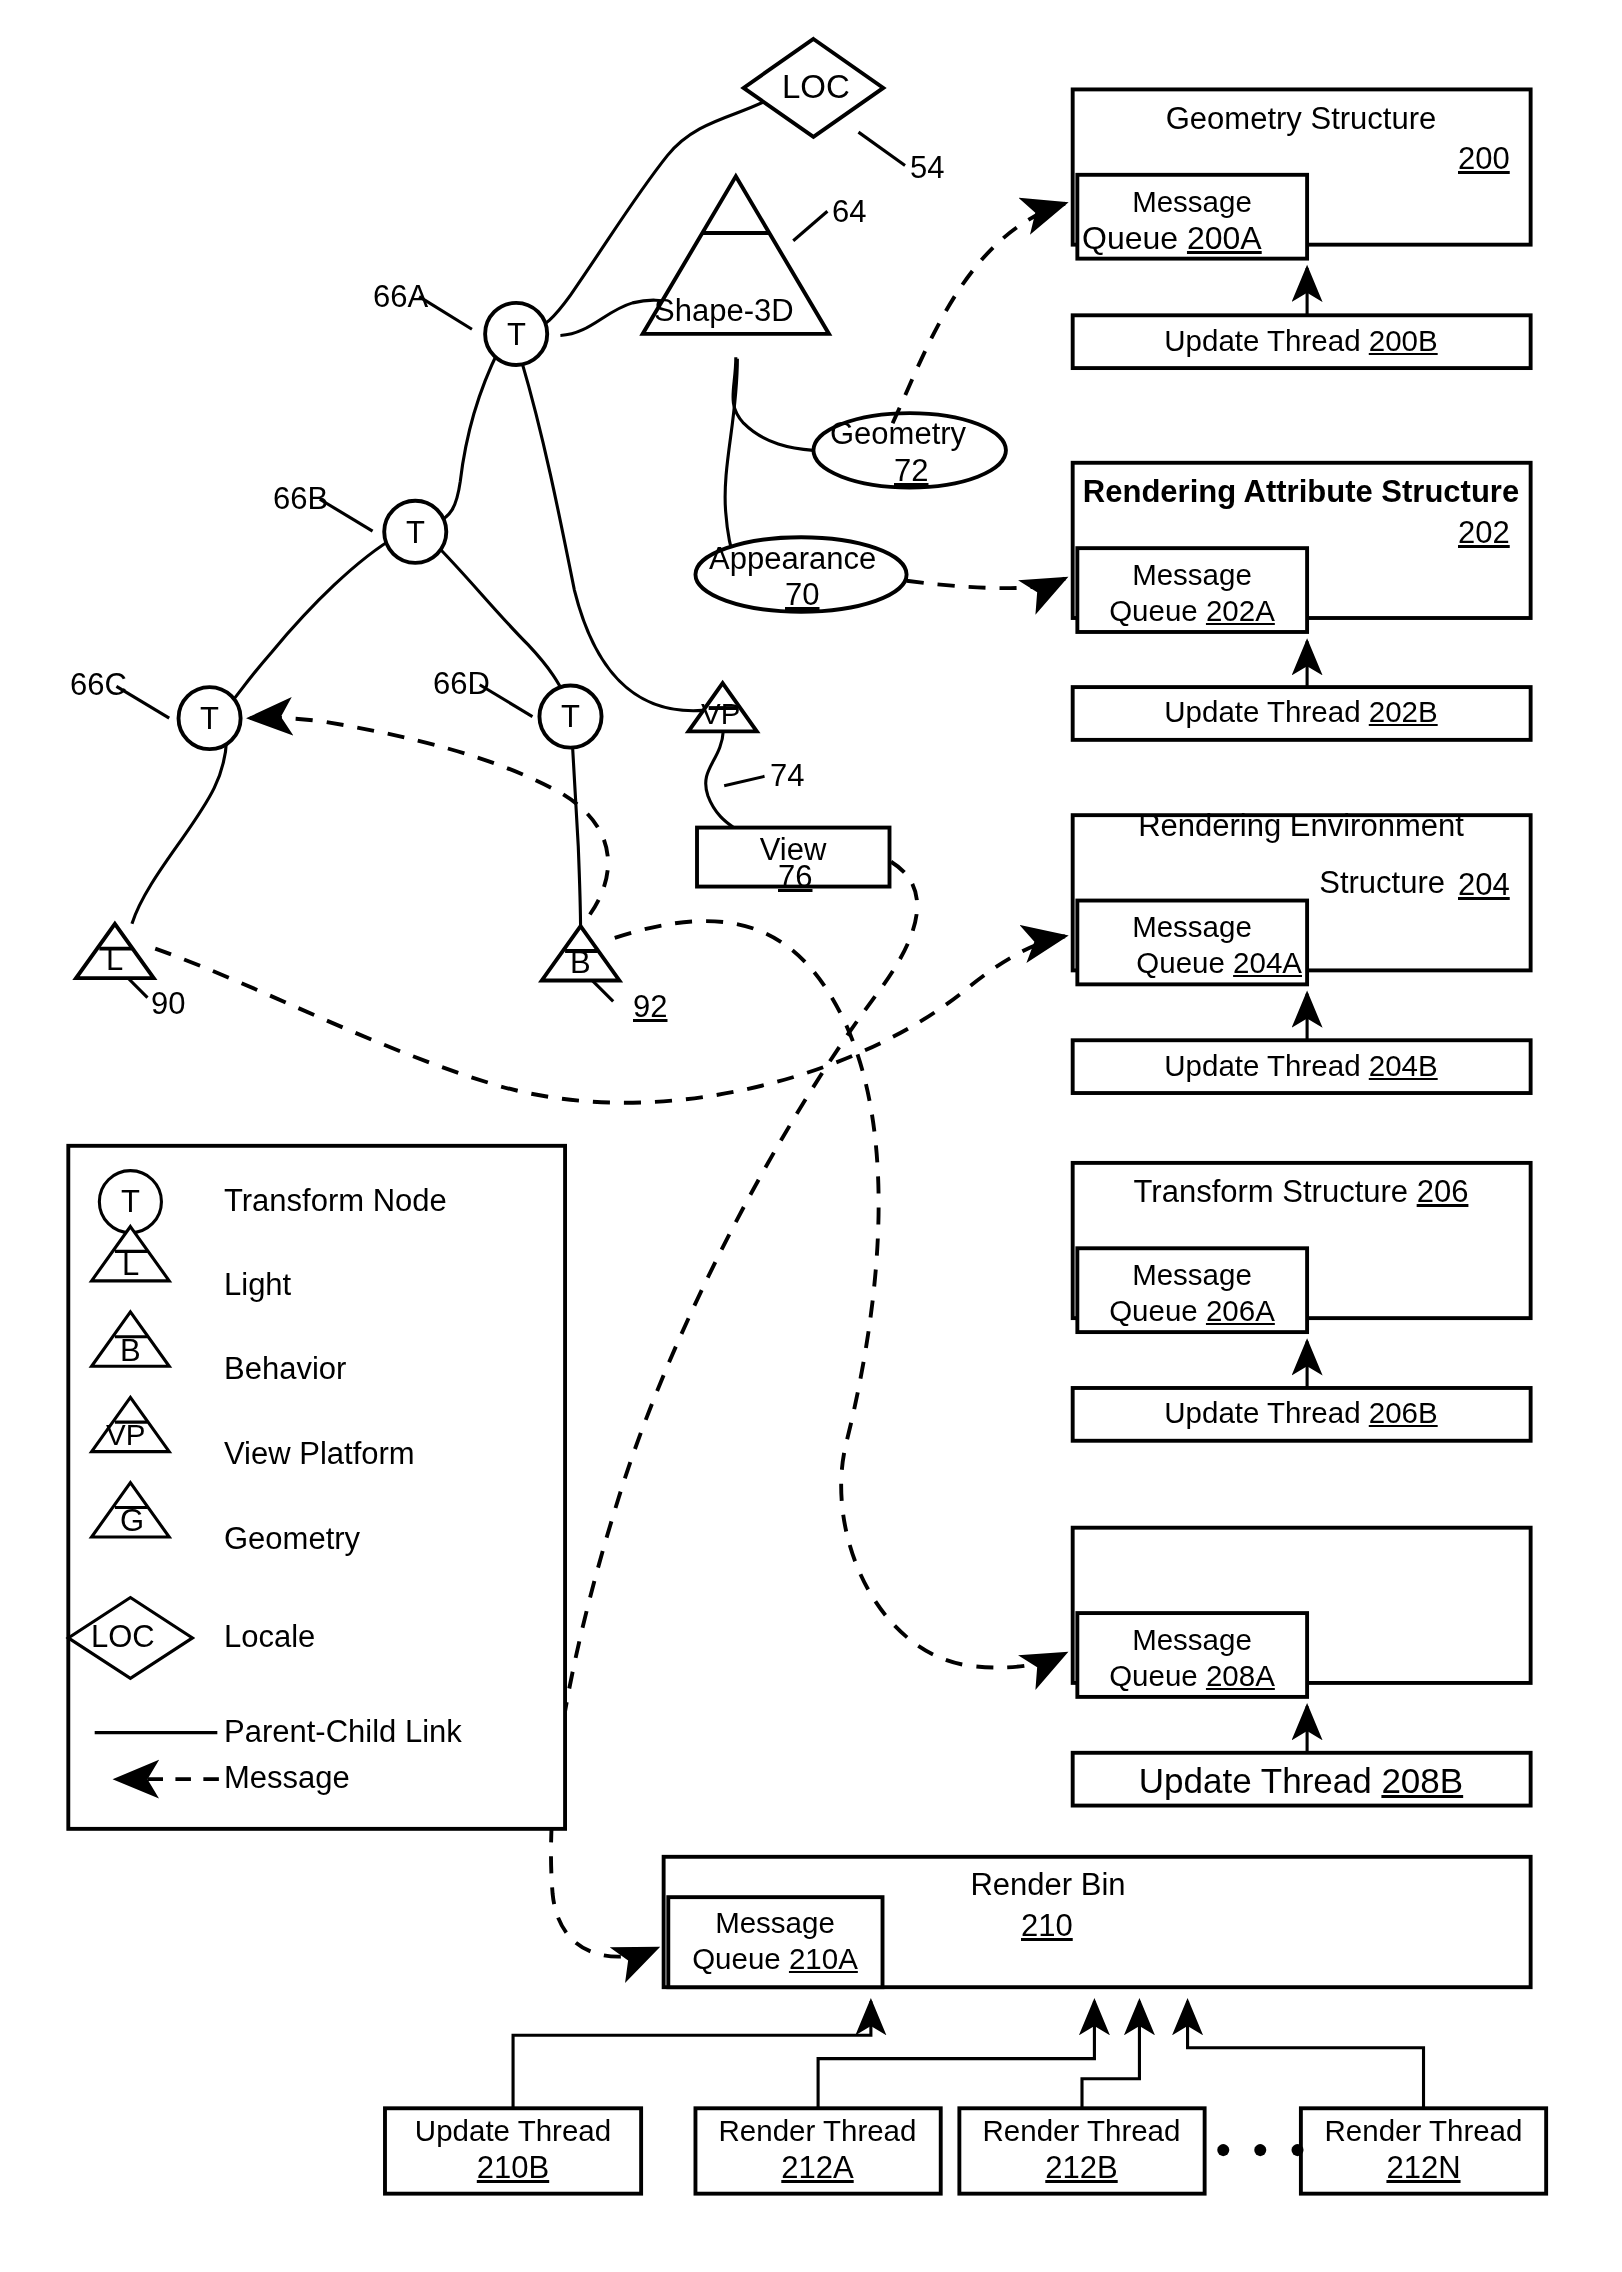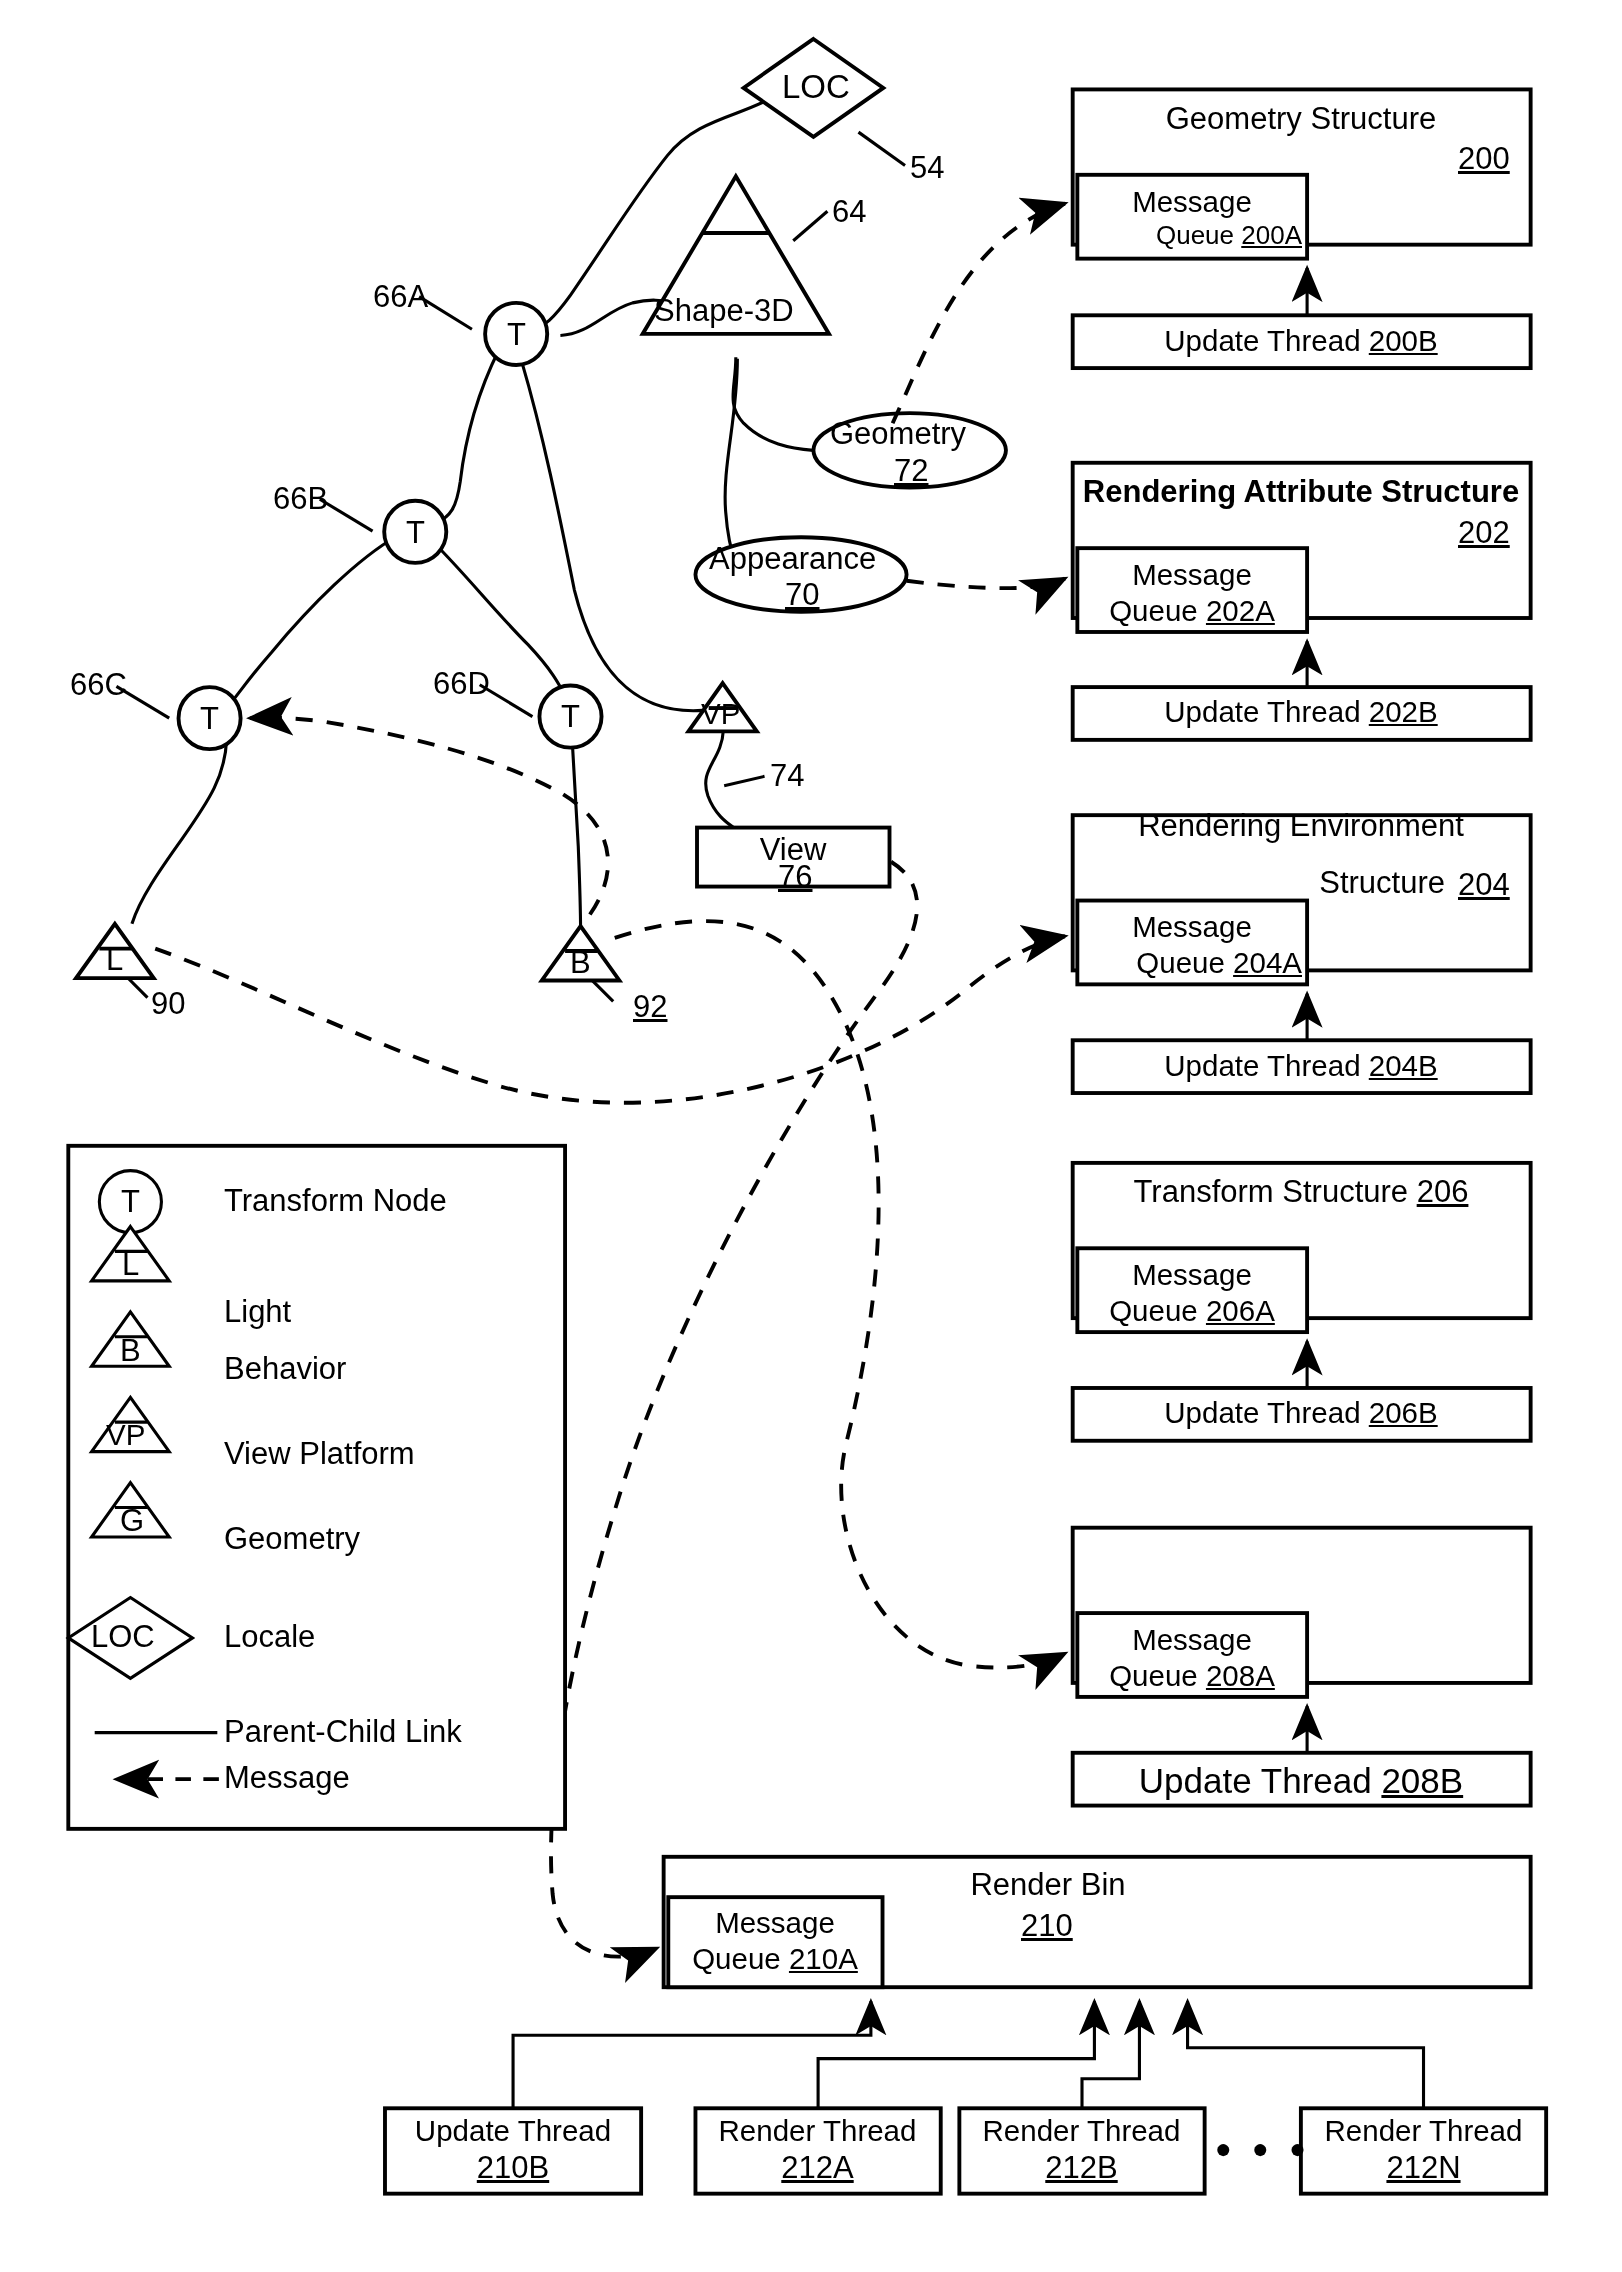--- a/index.html
+++ b/index.html
@@ -212,21 +212,21 @@
 
 <div class="txt node-letter" style="left:106px;top:942px;">L</div>
 <div class="txt ref" style="left:151px;top:986px;">90</div>
 
 <div class="txt node-letter" style="left:570px;top:945px;">B</div>
 <div class="txt ref" style="left:633px;top:989px;text-decoration:underline;">92</div>
 
 <div class="txt boxtitle" style="left:1080px;top:101px;width:442px;">Geometry Structure</div>
 <div class="txt ref u" style="left:1458px;top:141px;">200</div>
 <div class="txt" style="left:1082px;top:185px;width:220px;text-align:center;font-size:29.5px;">Message</div>
-<div class="txt" style="left:1082px;top:220px;width:220px;text-align:right;font-size:26px;"><span>Queue </span><span class="u">200A</span></div>
+<div class="txt" style="left:1082px;top:220px;width:220px;text-align:left;font-size:32px;"><span>Queue </span><span class="u">200A</span></div>
 <div class="txt" style="left:1080px;top:324px;width:442px;text-align:center;font-size:29.5px;"><span>Update Thread </span><span class="u">200B</span></div>
 
 <div class="txt boxtitle" style="left:1080px;top:474px;width:442px;font-weight:bold;">Rendering Attribute Structure</div>
 <div class="txt ref u" style="left:1458px;top:515px;">202</div>
 <div class="txt" style="left:1082px;top:558px;width:220px;text-align:center;font-size:29.5px;">Message</div>
 <div class="txt" style="left:1082px;top:594px;width:220px;text-align:center;font-size:29.5px;"><span>Queue </span><span class="u">202A</span></div>
 <div class="txt" style="left:1080px;top:695px;width:442px;text-align:center;font-size:29.5px;"><span>Update Thread </span><span class="u">202B</span></div>
 
 <div class="txt boxtitle" style="left:1080px;top:808px;width:442px;">Rendering Environment</div>
 <div class="txt boxtitle" style="left:1080px;top:865px;width:365px;text-align:right;">Structure</div>
@@ -260,21 +260,21 @@
 
 <div class="txt" style="left:1301px;top:2114px;width:245px;text-align:center;font-size:29.5px;">Render Thread</div>
 <div class="txt ref u" style="left:1301px;top:2150px;width:245px;text-align:center;">212N</div>
 
 <div class="txt" style="left:1215px;top:2133px;font-size:28px;letter-spacing:6.2px;">● ● ●</div>
 
 <div class="txt node-letter" style="left:121px;top:1184px;">T</div>
 <div class="txt" style="left:224px;top:1183px;font-size:31px;">Transform Node</div>
 
 <div class="txt node-letter" style="left:122px;top:1247px;">L</div>
-<div class="txt" style="left:224px;top:1267px;font-size:31px;margin-top:27px;">Light</div>
+<div class="txt" style="left:224px;top:1267px;font-size:31px;">Light</div>
 
 <div class="txt node-letter" style="left:120px;top:1333px;">B</div>
 <div class="txt" style="left:224px;top:1351px;font-size:31px;">Behavior</div>
 
 <div class="txt" style="left:106px;top:1418px;font-size:29.5px;">VP</div>
 <div class="txt" style="left:224px;top:1436px;font-size:31px;">View Platform</div>
 
 <div class="txt node-letter" style="left:120px;top:1503px;">G</div>
 <div class="txt" style="left:224px;top:1521px;font-size:31px;">Geometry</div>
 

